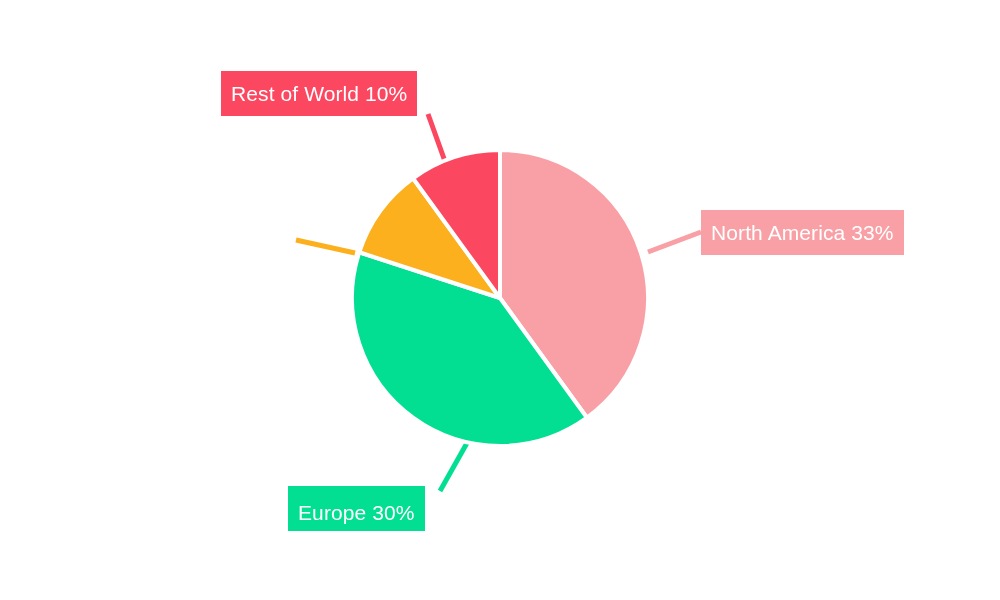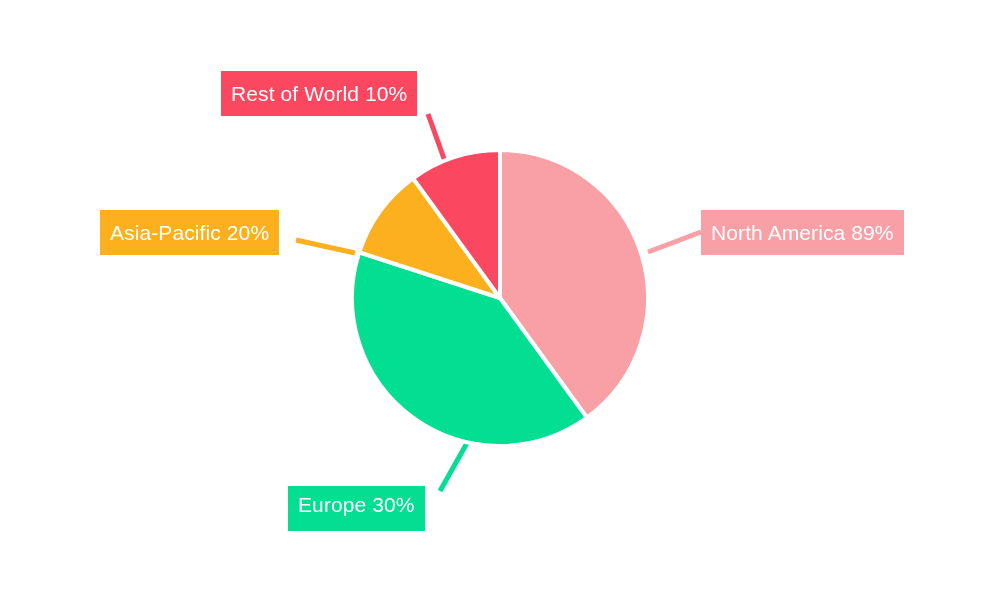--- a/index.html
+++ b/index.html
@@ -31,21 +31,21 @@
     display: flex;
     align-items: center;
     justify-content: center;
     color: #ffffff;
     font-family: "Liberation Sans", sans-serif;
     font-size: 21px;
     font-weight: 400;
     line-height: 1;
     white-space: nowrap;
     letter-spacing: 0.1px;
-    padding: 16px 10px;
+    padding: 8px 10px;
     height: 45px;
   }
 </style>
 </head>
 <body>
 
 <div id="canvas">
 
   <svg id="chart-svg" viewBox="0 0 1000 600">
 
@@ -62,28 +62,25 @@
 
       <path fill="#03df92" d="M 500 298 L 586.99 417.71 A 148 148 0 0 1 359.25 252.26 Z"></path>
 
       <path fill="#fcb01d" d="M 500 298 L 359.25 252.26 A 148 148 0 0 1 413.00 178.26 Z"></path>
 
       <path fill="#fc4760" d="M 500 298 L 413.00 178.26 A 148 148 0 0 1 500 150 Z"></path>
     </g>
   </svg>
 
   <div class="callout-label" style="left:701px; top:210px; background:#f8a0a5;">
-    <span>North America 89%</span>
+    <span>North America 33%</span>
   </div>
 
   <div class="callout-label" style="left:288px; top:486px; background:#03df92;align-items:flex-end;">
     <span>Europe 30%</span>
   </div>
 
-  <div class="callout-label" style="left:100px; top:210px; background:#fcb01d;">
-    <span>Asia-Pacific 20%</span>
-  </div>
 
   <div class="callout-label" style="left:221px; top:71px; background:#fc4760;">
     <span>Rest of World 10%</span>
   </div>
 
 </div>
 
 </body></html>

